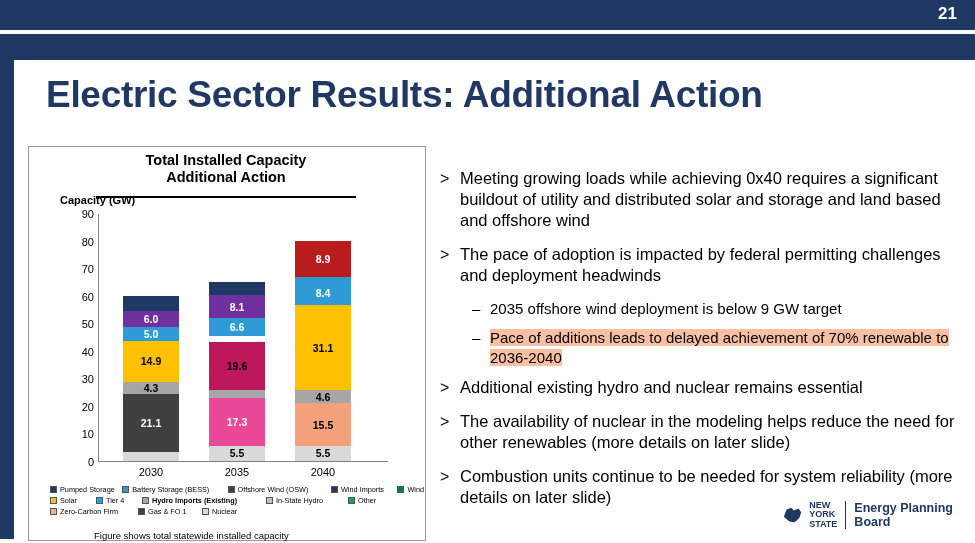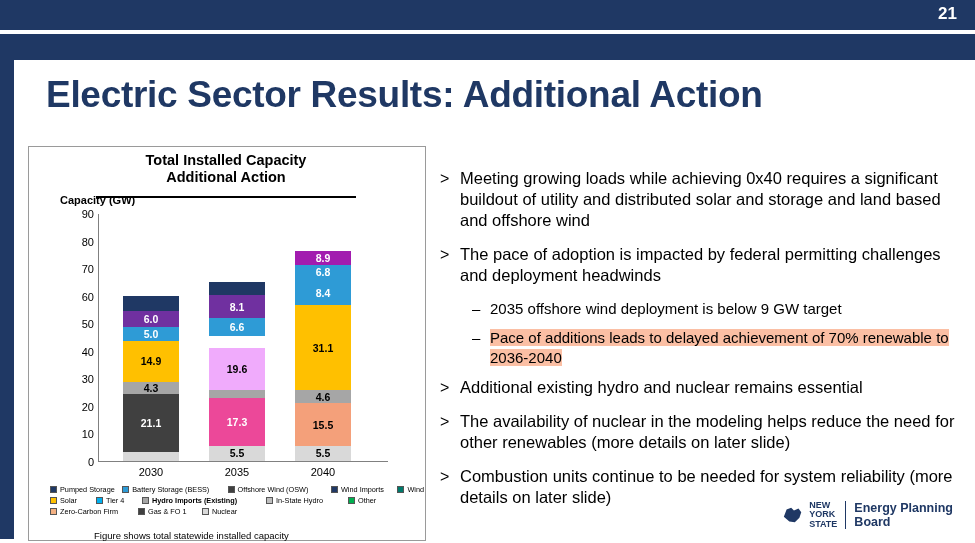--- a/index.html
+++ b/index.html
@@ -187,34 +187,34 @@
         <div class="seg" style="background: rgb(255, 192, 0); height: 41.0578px; bottom: 79.0844px; color: rgb(0, 0, 0);">14.9</div>
         <div class="seg" style="background: rgb(46, 155, 214); height: 13.7778px; bottom: 120.142px; color: rgb(255, 255, 255);">5.0</div>
         <div class="seg" style="background: rgb(112, 48, 160); height: 16.5333px; bottom: 133.92px; color: rgb(255, 255, 255);">6.0</div>
         <div class="seg" style="background: rgb(31, 56, 100); height: 14.88px; bottom: 150.453px; color: rgb(255, 255, 255);"></div>
       </div>
       <div class="xtick" style="left: 17px;">2030</div>
       <div class="bar" style="left: 110px; height: 248px;">
         <div class="seg" style="background: rgb(217, 217, 217); height: 15.1556px; bottom: 0px; color: rgb(0, 0, 0);">5.5</div>
         <div class="seg" style="background: #ec4899; height: 47.6711px; bottom: 15.1556px; color: rgb(255, 255, 255);">17.3</div>
         <div class="seg" style="background: rgb(166, 166, 166); height: 8.26667px; bottom: 62.8267px; color: rgb(0, 0, 0);"></div>
-        <div class="seg" style="background: #f0abfc; height: 42px; bottom: 71.0933px; color: rgb(0, 0, 0); text-align: right;">19.6</div>
+        <div class="seg" style="background: #be185d; height: 48px; bottom: 71.0933px; color: rgb(0, 0, 0); text-align: right;">19.6</div>
         <div class="seg" style="background: rgb(46, 155, 214); height: 18.1867px; bottom: 125.102px; color: rgb(255, 255, 255);">6.6</div>
         <div class="seg" style="background: rgb(112, 48, 160); height: 22.32px; bottom: 143.289px; color: rgb(255, 255, 255);">8.1</div>
         <div class="seg" style="background: rgb(31, 56, 100); height: 13.7778px; bottom: 165.609px; color: rgb(255, 255, 255);"></div>
       </div>
       <div class="xtick" style="left: 103px;">2035</div>
       <div class="bar" style="left: 196px; height: 248px;">
         <div class="seg" style="background: rgb(217, 217, 217); height: 15.1556px; bottom: 0px; color: rgb(0, 0, 0);">5.5</div>
         <div class="seg" style="background: rgb(244, 160, 122); height: 42.7111px; bottom: 15.1556px; color: rgb(0, 0, 0);">15.5</div>
         <div class="seg" style="background: rgb(166, 166, 166); height: 12.6756px; bottom: 57.8667px; color: rgb(0, 0, 0);">4.6</div>
         <div class="seg" style="background: rgb(255, 192, 0); height: 85.6978px; bottom: 70.5422px; color: rgb(0, 0, 0);">31.1</div>
         <div class="seg" style="background: rgb(46, 155, 214); height: 23.1467px; bottom: 156.24px; color: rgb(255, 255, 255);">8.4</div>
         <div class="seg" style="background: rgb(46, 155, 214); height: 18.7378px; bottom: 179.387px; color: rgb(255, 255, 255);">6.8</div>
-        <div class="seg" style="background: #a21caf; height: 14px; bottom: 196px; color: rgb(255, 255, 255);">8.9</div>
+        <div class="seg" style="background: #b91c1c; height: 36px; bottom: 184px; color: rgb(255, 255, 255);">8.9</div>
       </div>
       <div class="xtick" style="left: 189px;">2040</div>
     </div>
   <div id="legend">
       <div class="legend-row">
         <div class="legend-item" style="width: 68px;">
           <span class="legend-swatch" style="background: rgb(31, 56, 100);"></span>
           <span>Pumped Storage</span>
         </div>
         <div class="legend-item" style="width: 102px;">

